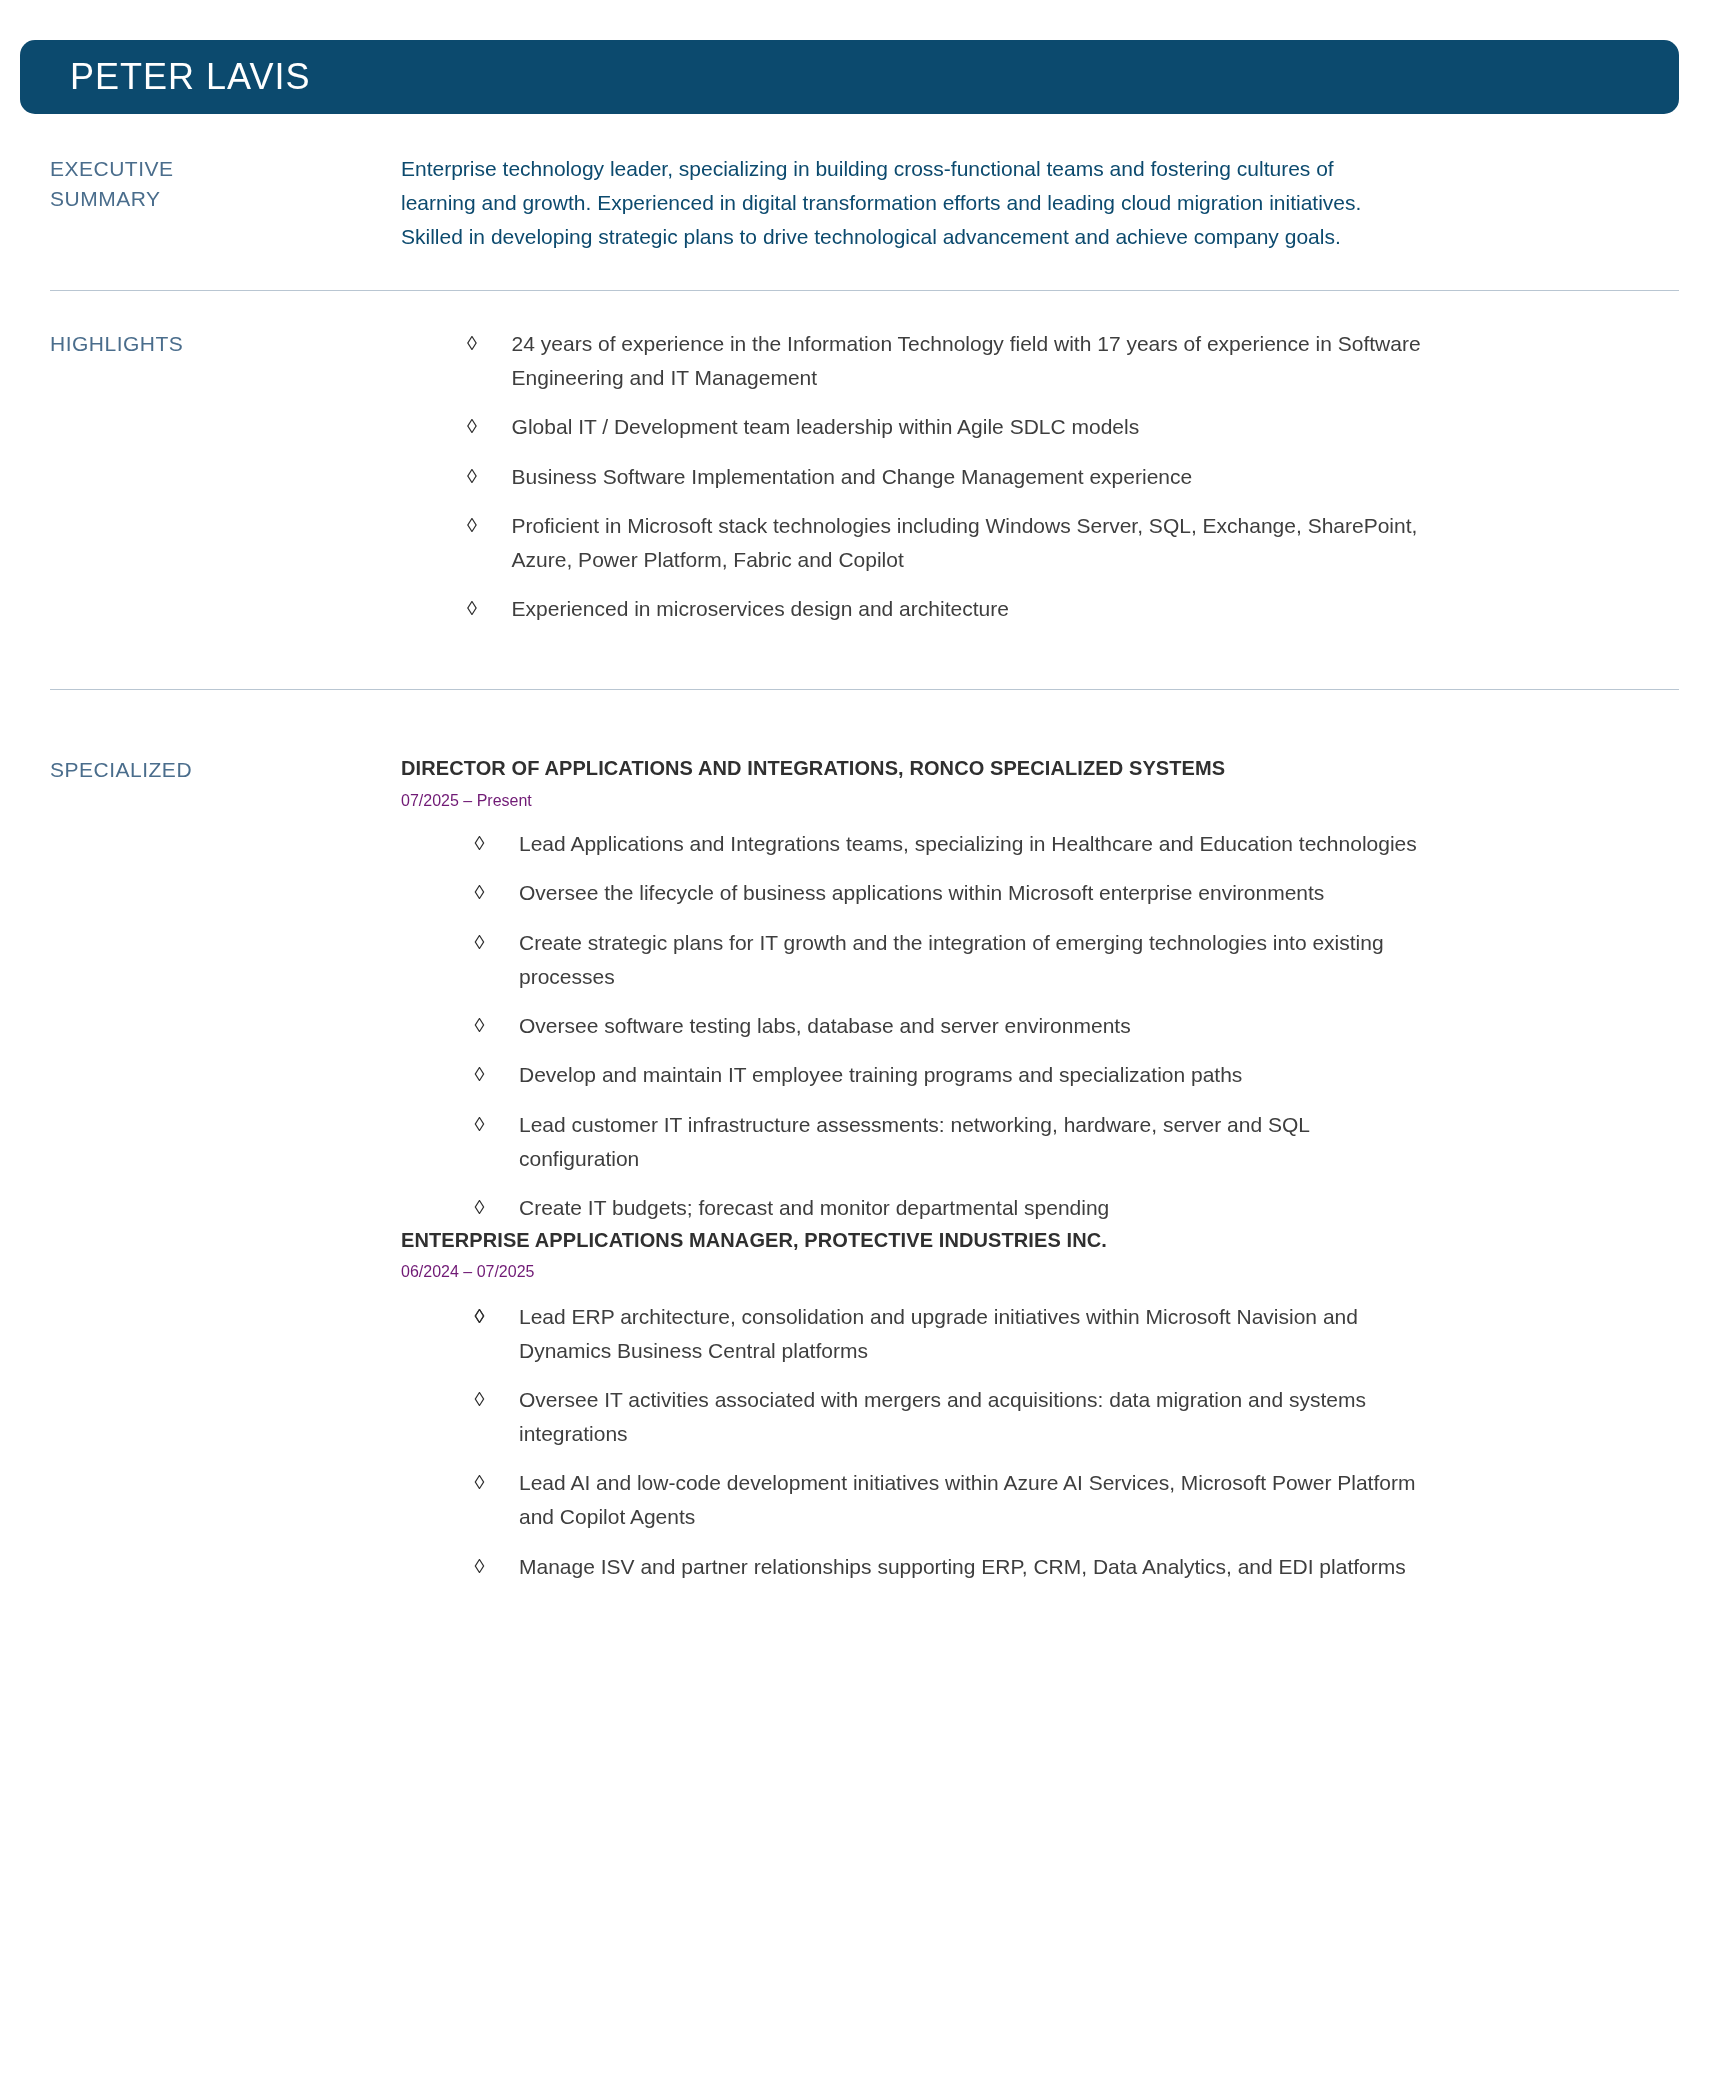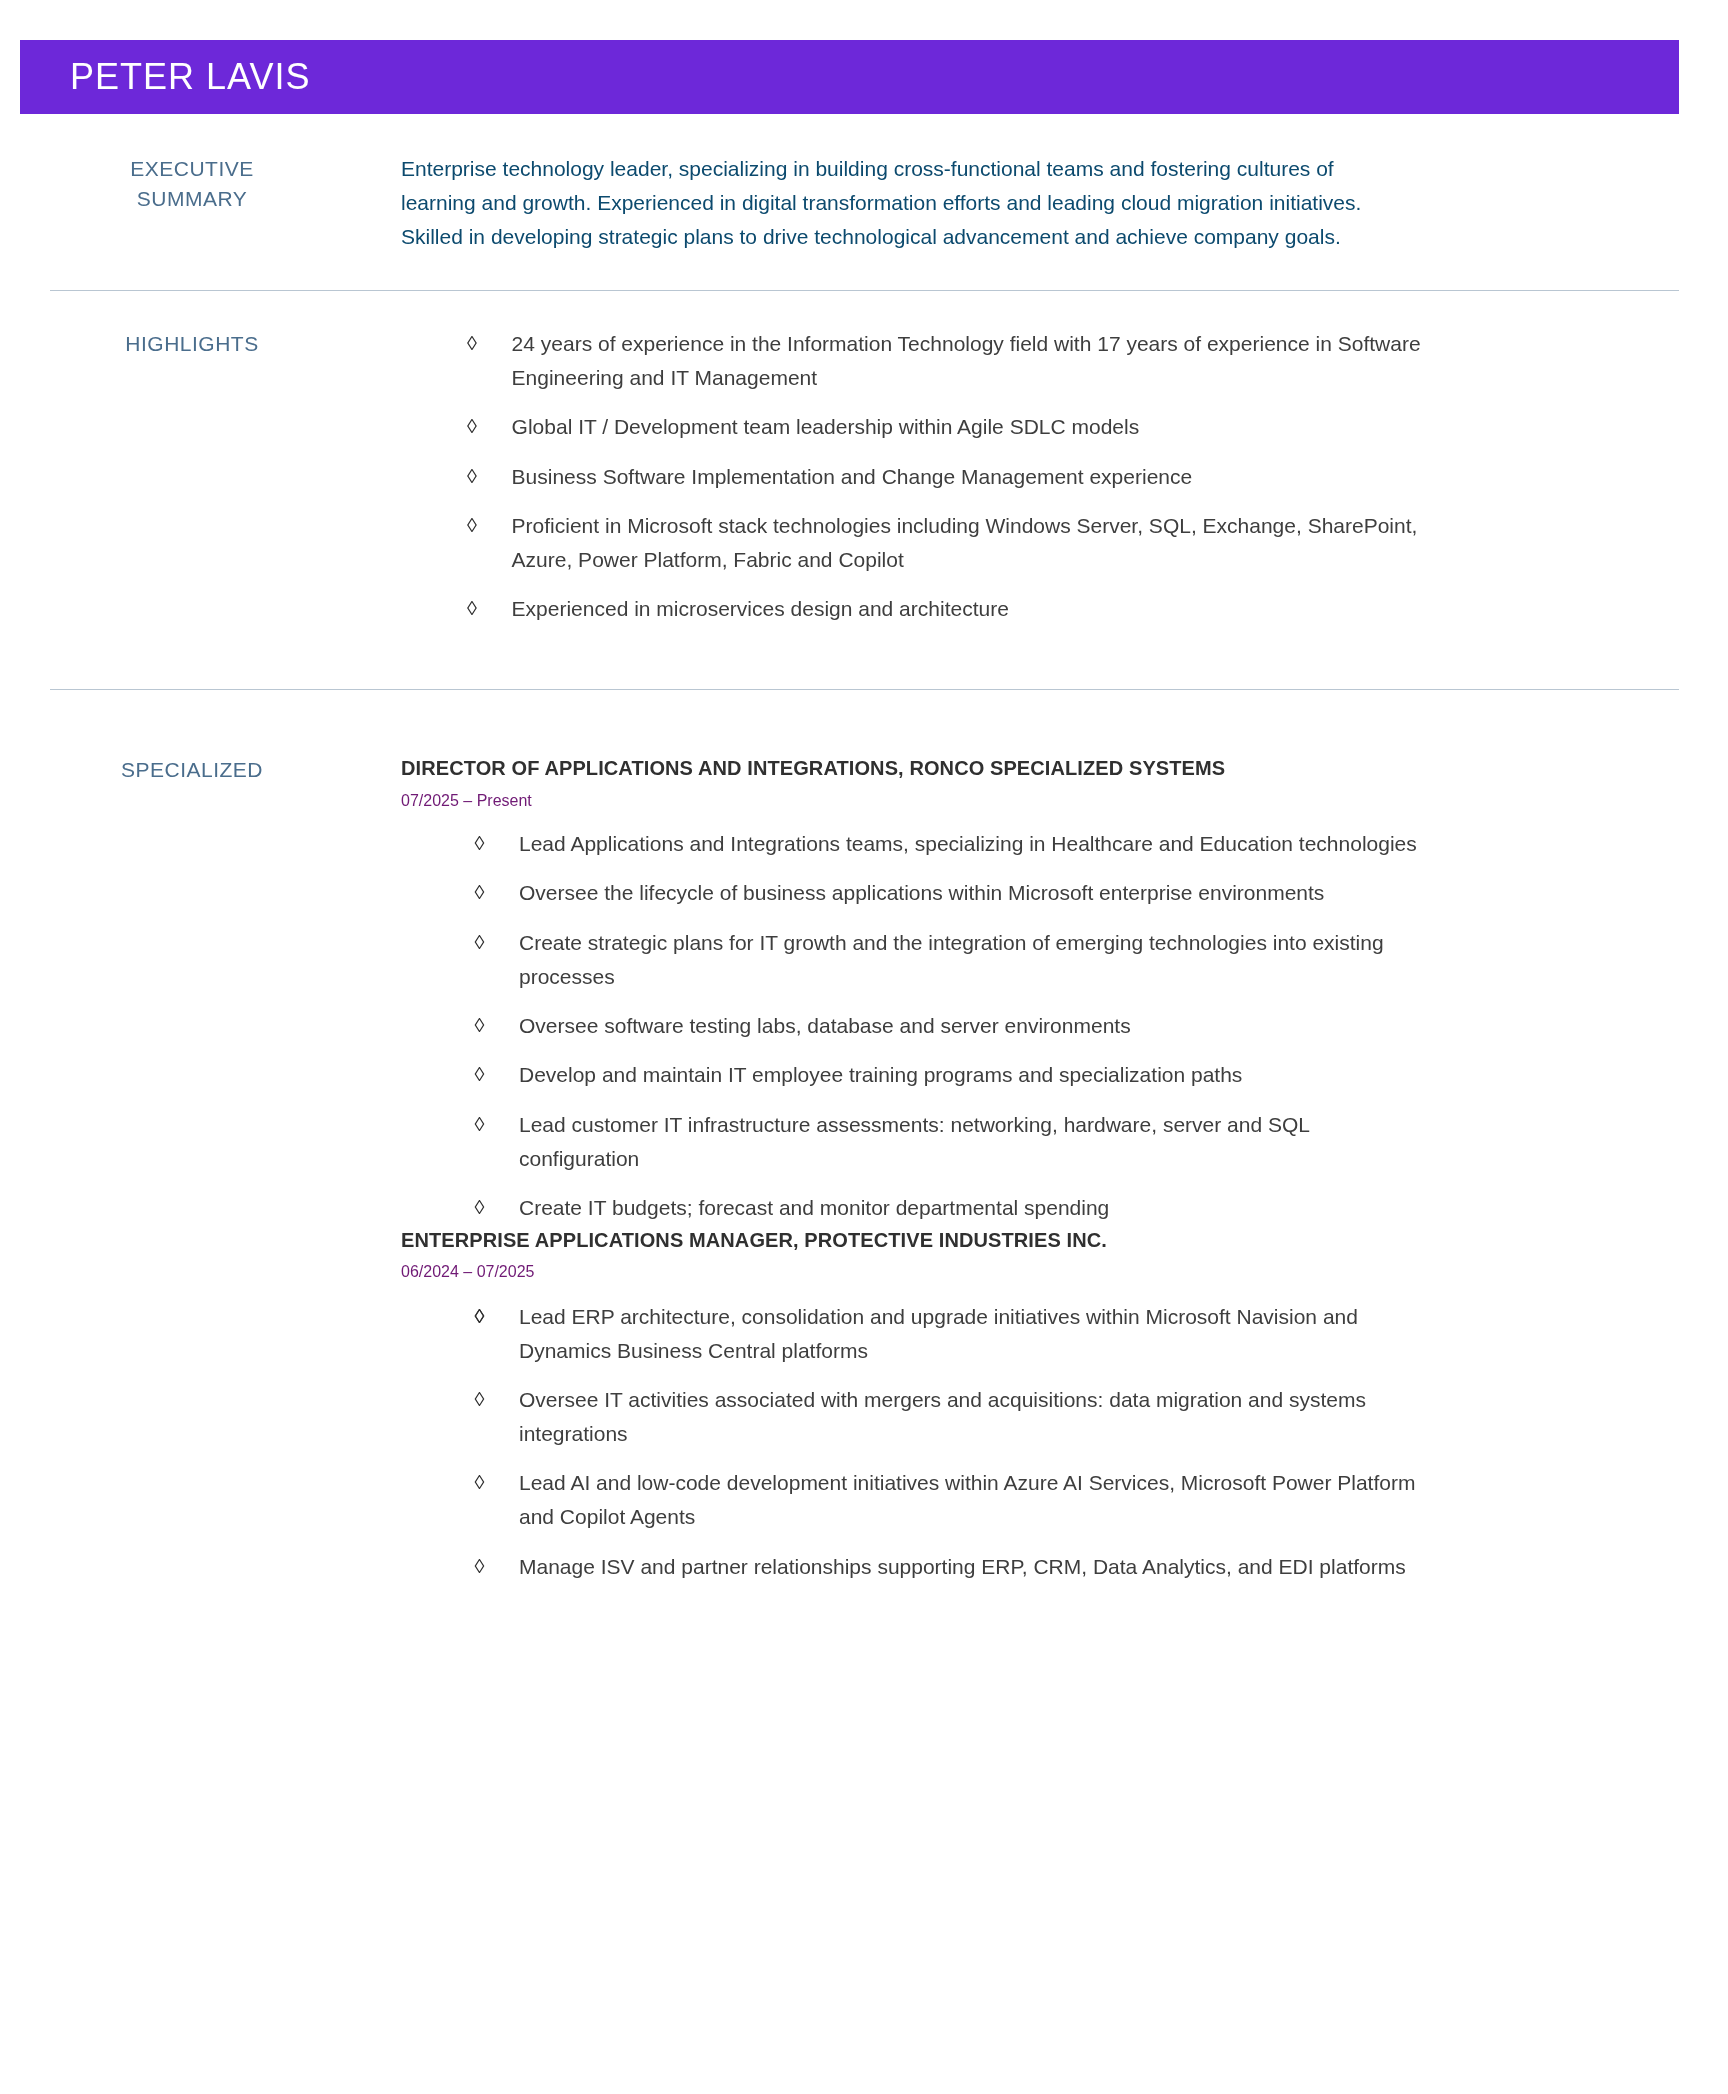--- a/index.html
+++ b/index.html
@@ -21,26 +21,27 @@
     background: #ffffff;
     box-sizing: border-box;
     padding: 0;
   }
 
   
   .name-band {
     margin: 40px 0 0 0;
     margin-left: 20px;
     margin-right: 49px;
-    background: #6d28d9;
+    background: #0c4a6e;
     height: 74px;
     display: flex;
     align-items: center;
     box-sizing: border-box;
     padding-left: 50px;
+    border-radius: 15px;
   }
   .name-band .name {
     color: #ffffff;
     font-size: 36px;
     font-weight: 400;
     letter-spacing: 1px;
     line-height: 1;
     font-family: "Liberation Sans", sans-serif;
   }
 
@@ -50,21 +51,21 @@
     grid-template-columns: 351px 1fr;
     column-gap: 0;
     box-sizing: border-box;
     padding: 0 49px 0 50px;
   }
   .sec-label {
     color: #4a6d8c;
     font-size: 21px;
     letter-spacing: 0.5px;
     line-height: 1.42;
-    text-align: center;
+    text-align: left;
     padding-right: 67px;
     padding-top: 1.8px;
     box-sizing: border-box;
     font-weight: 400;
   }
   .sec-body {
     font-size: 21px;
     line-height: 1.62;
     color: #3e3e3e;
   }

